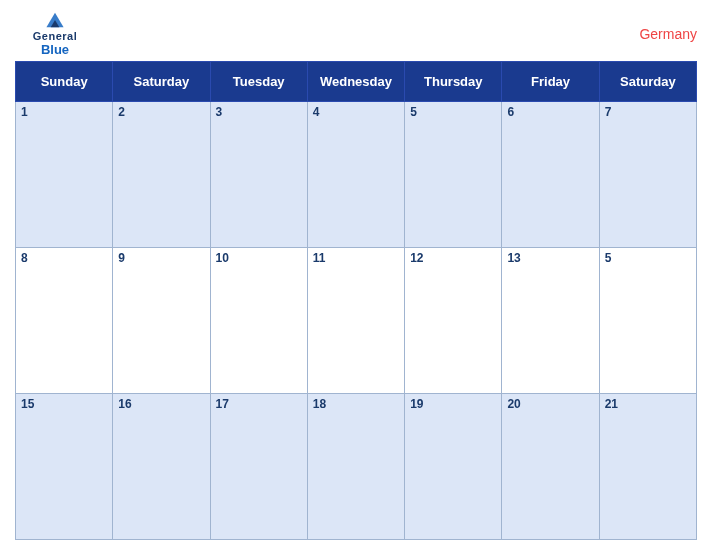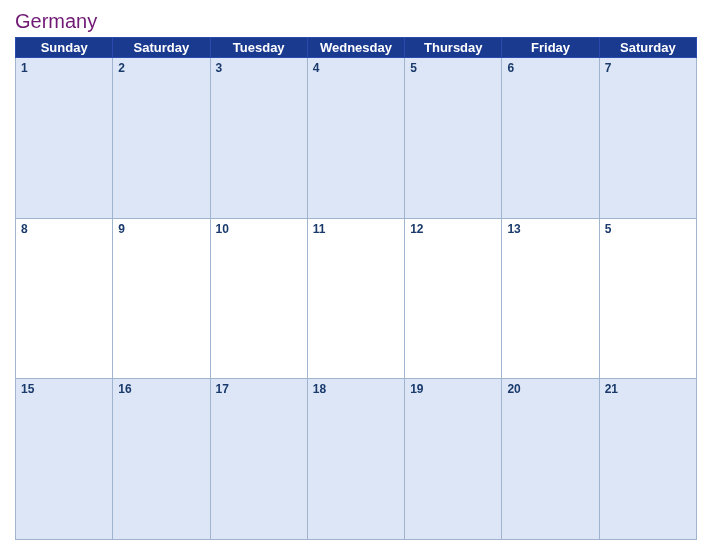--- a/index.html
+++ b/index.html
@@ -49,38 +49,38 @@
 
     .title {
       font-size: 28px;
       color: #1a3a6b;
       font-weight: normal;
       text-align: center;
       flex: 1;
     }
 
     .country {
-      font-size: 20px;
-      color: #701a75;
+      font-size: 14px;
+      color: #ef4444;
       width: 80px;
-      text-align: left;
+      text-align: right;
     }
 
     .calendar {
       width: 100%;
       border-collapse: collapse;
       flex: 1;
     }
 
     .calendar thead tr th {
       background-color: #1a3a8f;
       color: #fff;
       font-size: 13px;
       font-weight: bold;
-      padding: 2px 4px;
+      padding: 12px 4px;
       border: 1px solid #2a4aaf;
       text-align: center;
     }
 
     .calendar tbody tr {
       height: 70px;
     }
 
     .calendar tbody tr:nth-child(odd) td {
       background-color: #dce6f7;
@@ -103,20 +103,28 @@
     .day-num {
       font-size: 12px;
       color: #1a3a6b;
       font-weight: bold;
     }
   </style>
 </head>
 <body>
 
 <div class="header-area">
+  <div class="logo">
+    <svg class="logo-icon" viewBox="0 0 40 28">
+      <polygon points="8,24 20,4 32,24" fill="#1565c0" opacity="0.85"></polygon>
+      <polygon points="14,24 20,14 26,24" fill="#1a3a6b"></polygon>
+    </svg>
+    <span class="logo-text-general">General</span>
+    <span class="logo-text-blue">Blue</span>
+  </div>
   <div class="country">Germany</div>
 </div>
 
 <table class="calendar">
   <thead>
     <tr>
     <th>Sunday</th>
         <th>Saturday</th>
         <th>Tuesday</th>
         <th>Wednesday</th>

